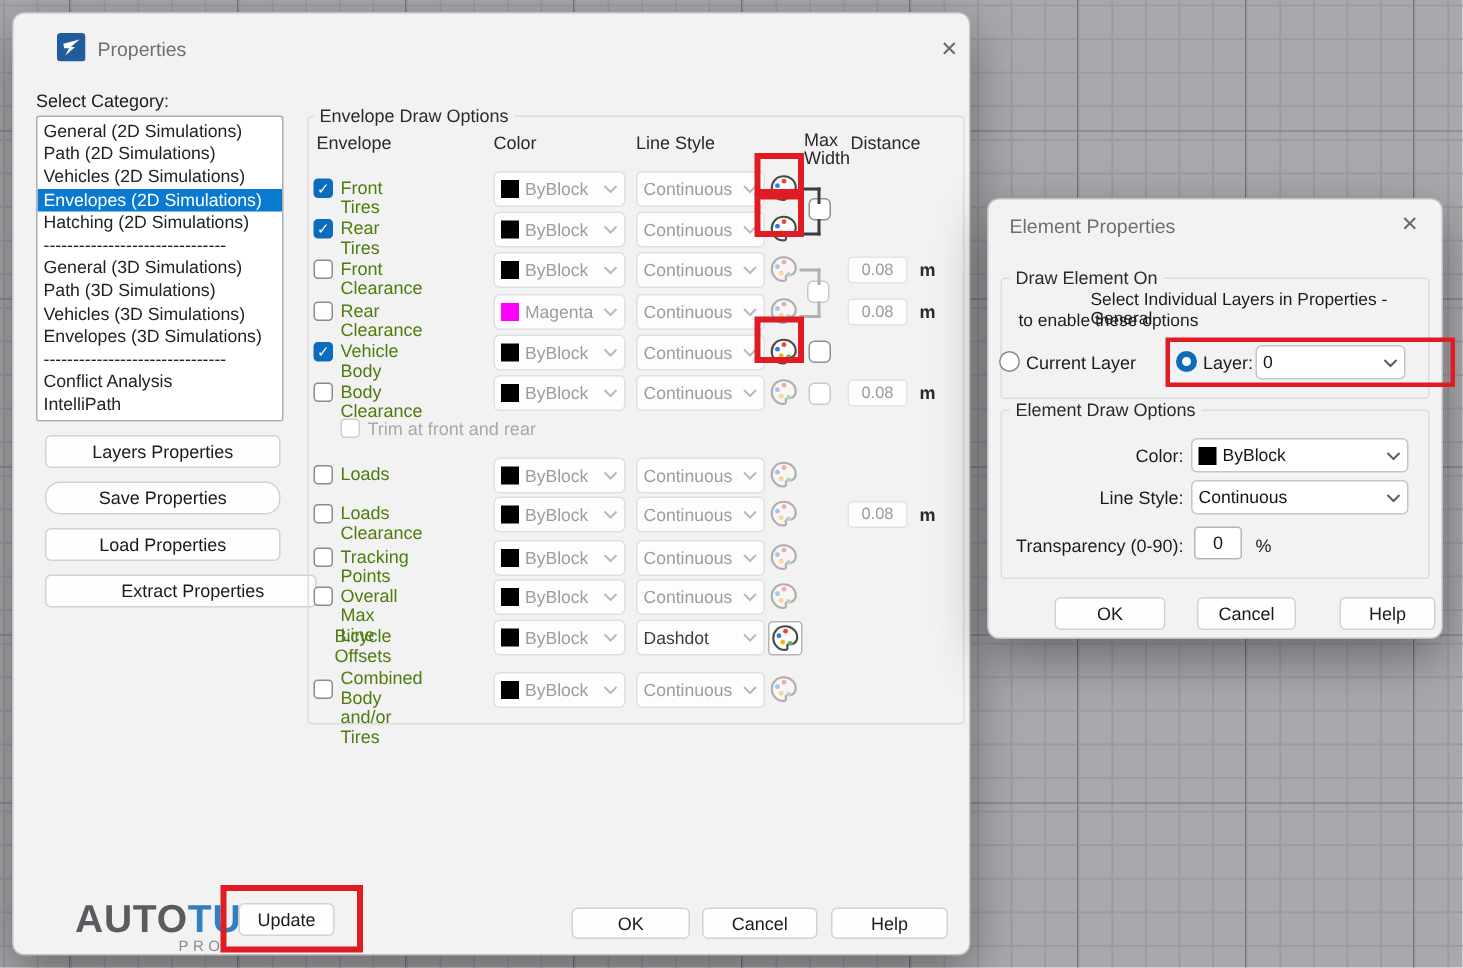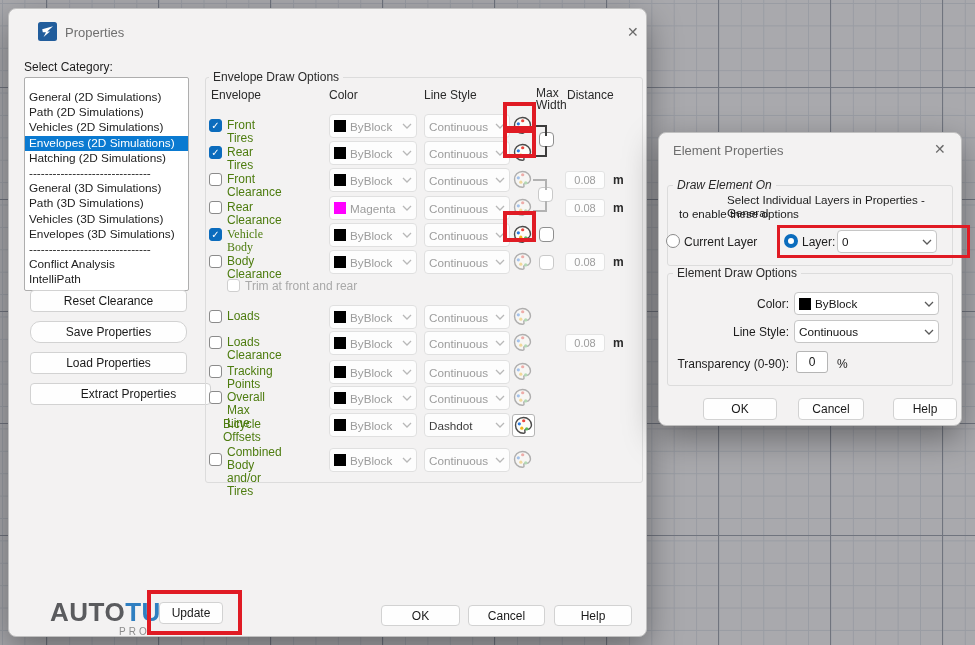--- a/index.html
+++ b/index.html
@@ -11,21 +11,21 @@
       linear-gradient(#999ca3 1px, transparent 1px),
       linear-gradient(90deg,#999ca3 1px, transparent 1px);
     background-size:112px 112px,112px 112px,22.4px 22.4px,22.4px 22.4px;
     background-position:46px 87px,46px 87px,2px 3px,2px 3px;}
   .dlg{position:absolute;background:#f3f2f2;border:1px solid #c0c0c0;border-radius:8px;
     box-shadow:0 12px 34px rgba(0,0,0,.38);}
   .abs{position:absolute;}
   .ttl{color:#6f6f6f;font-size:13px;}
   .xbtn{color:#6a6a6a;font-size:14px;line-height:14px;cursor:default;}
   
-  .listbox{background:#fff;border:1px solid #aeaeae;border-radius:2px;overflow:hidden;padding-top:12px;}
+  .listbox{background:#fff;border:1px solid #aeaeae;border-radius:2px;overflow:hidden;padding-top:2px;}
   .cat-item{height:15.2px;line-height:15.2px;padding-left:4px;white-space:nowrap;font-size:11.8px;color:#222;}
   .cat-item.sel{background:#0a7ad1;color:#fff;}
   
   .btn{background:#fefefe;border:1px solid #d2d2d2;border-radius:4px;color:#1a1a1a;
     display:flex;align-items:center;justify-content:center;font-size:12px;box-sizing:border-box;}
   
   .group{border:1px solid #dcdcdc;border-radius:3px;}
   .gtitle{background:#f3f2f2;padding:0 4px;color:#2a2a2a;font-size:12px;white-space:nowrap;}
   .hdr{color:#2a2a2a;font-size:12px;white-space:pre-line;}
   
@@ -99,21 +99,21 @@
         <div class="cat-item">-------------------------------</div>
         <div class="cat-item">General (3D Simulations)</div>
         <div class="cat-item">Path (3D Simulations)</div>
         <div class="cat-item">Vehicles (3D Simulations)</div>
         <div class="cat-item">Envelopes (3D Simulations)</div>
         <div class="cat-item">-------------------------------</div>
         <div class="cat-item">Conflict Analysis</div>
         <div class="cat-item">IntelliPath</div>
       </div>
 
-    <div class="abs btn" style="left:21px;top:281px;width:157px;height:22px;">Reset Clearance</div>
+    <div class="abs btn" style="left:21px;top:281px;width:157px;height:22px;">Layers Properties</div>
     <div class="abs btn" style="left:21px;top:312px;width:157px;height:22px;border-radius:10px;">Save Properties</div>
     <div class="abs btn" style="left:21px;top:343px;width:157px;height:22px;">Load Properties</div>
     <div class="abs btn" style="left:21px;top:374px;width:181px;height:22px;padding-left:16px;">Extract Properties</div>
 
     <div class="abs group" style="left:196px;top:68px;width:436px;height:404px;"></div>
     <div class="abs gtitle" style="left:200px;top:61px;">Envelope Draw Options</div>
 
     <div class="abs hdr" style="left:202px;top:79px;">Envelope</div>
     <div class="abs hdr" style="left:320px;top:79px;">Color</div>
     <div class="abs hdr" style="left:415px;top:79px;">Line Style</div>
@@ -232,21 +232,21 @@
             <path d="M10 1.6C5 1.6 1.6 5.3 1.6 9.8c0 4.6 3.7 8.4 8.3 8.4 1.4 0 2-.9 1.6-1.9-.5-1.3.1-2.4 1.6-2.4.9 0 2.3.4 3.3-.5 1-.8 2-2.3 2-4C18.4 5 14.7 1.6 10 1.6z" fill="#fdfcf8" stroke="#4a4a4a" stroke-width="1.5"></path>
             <circle cx="10.2" cy="5" r="1.7" fill="#e8473f"></circle>
             <circle cx="5.6" cy="8.2" r="1.7" fill="#2f7de1"></circle>
             <circle cx="8.2" cy="12.8" r="1.7" fill="#f2b51c"></circle>
             <circle cx="13.4" cy="13.6" r="1.7" fill="#58b85c"></circle>
           </svg>
         </div>
         <div class="dist" style="position: absolute; left: 556px; top: 190px; width: 40px; height: 18px;">0.08</div>
         <div class="unit" style="position: absolute; left: 604px; top: 192px;">m</div>
         <div class="cb on" style="position: absolute; left: 200px; top: 219px;">✓</div>
-        <div class="rowlbl" style="position: absolute; left: 218px; top: 219px; font-family: Liberation Serif, serif;">Vehicle Body</div>
+        <div class="rowlbl" style="position: absolute; left: 218px; top: 219px;">Vehicle Body</div>
         <div class="combo" style="position: absolute; left: 320px; top: 214px; width: 88px;">
           <span class="sw" style="background:#000000"></span>
           <span class="ct">ByBlock</span>
           <span class="chev">
             <svg width="10" height="6">
               <polyline points="1,1 5,5 9,1" fill="none" stroke="currentColor" stroke-width="1.3"></polyline>
             </svg>
           </span>
         </div>
         <div class="combo" style="position: absolute; left: 415px; top: 214px; width: 86px;">
@@ -487,21 +487,21 @@
     <div class="abs btn" style="left:372px;top:596px;width:79px;height:21px;">OK</div>
     <div class="abs btn" style="left:459px;top:596px;width:77px;height:21px;">Cancel</div>
     <div class="abs btn" style="left:545px;top:596px;width:78px;height:21px;">Help</div>
   </section>
 
   <section class="dlg" style="left:658px;top:132px;width:302px;height:292px;">
     <div class="abs ttl" style="left:14px;top:10px;">Element Properties</div>
     <div class="abs xbtn" style="left:275px;top:9px;">✕</div>
 
     <div class="abs group" style="left:8px;top:52px;width:284px;height:79px;"></div>
-    <div class="abs gtitle" style="left:14px;top:45px;font-style:italic;">Draw Element On</div>
+    <div class="abs gtitle" style="left:14px;top:45px;">Draw Element On</div>
     <div class="abs note" style="left:20px;top:60px;margin-left:48px;">Select Individual Layers in Properties - General</div>
     <div class="abs note" style="left:20px;top:74px;">to enable these options</div>
 
     <span class="abs radio" style="left:7px;top:101px;"></span>
     <div class="abs" style="left:25px;top:102px;">Current Layer</div>
     <span class="abs radio on" style="left:125px;top:101px;"></span>
     <div class="abs" style="left:143px;top:102px;">Layer:</div>
     <div class="abs combo en" style="left:178px;top:97px;width:100px;height:23px;">
       <span class="ct">0</span>
       <span class="chev">

